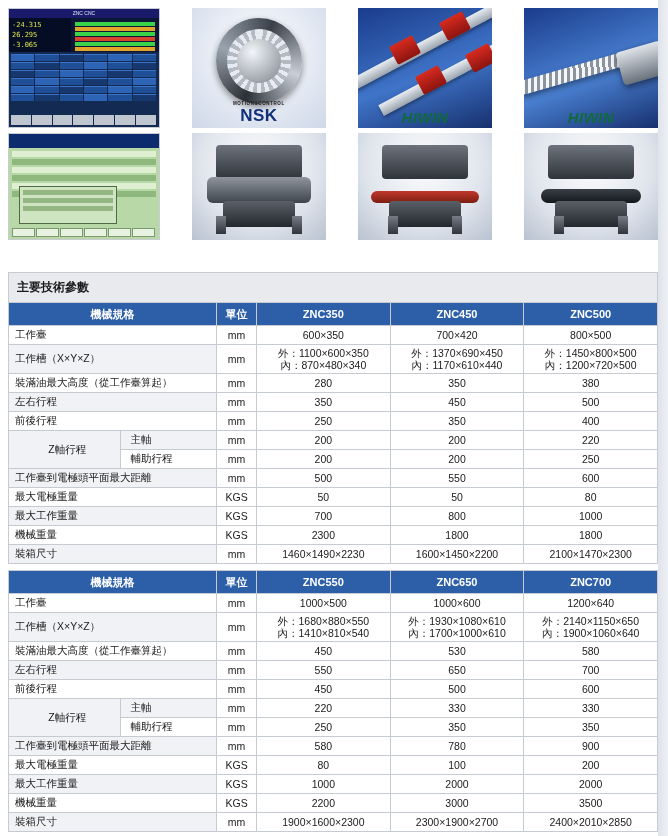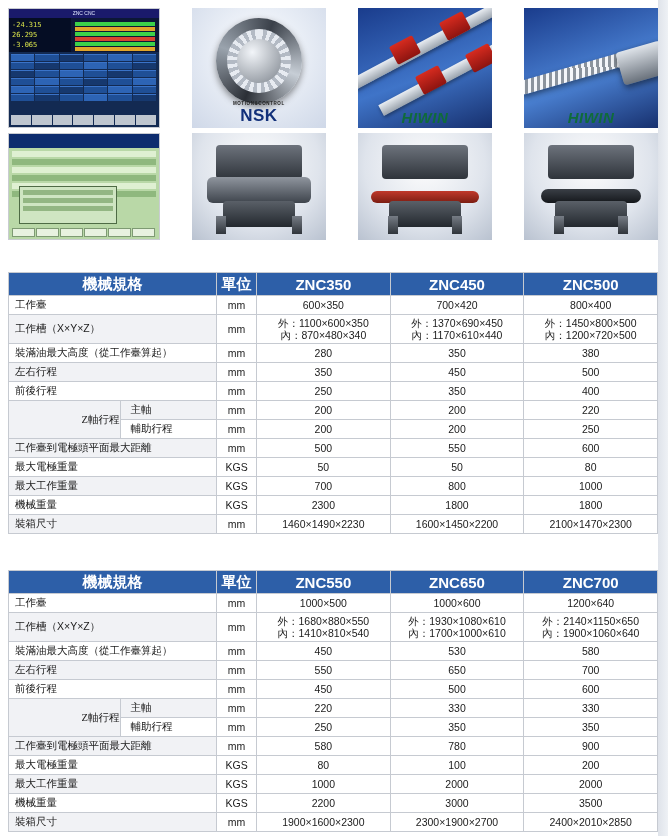--- a/index.html
+++ b/index.html
@@ -88,29 +88,29 @@
   .mach .leg{position:absolute;bottom:6px;width:10px;height:18px;background:linear-gradient(#767c85,#30353b);}
 
   
   .section{position:absolute;left:8px;width:650px;}
   .sec-title{
     background:#e8eaee;border:1px solid #c6cad1;border-bottom:none;
     font-weight:bold;font-size:12px;padding:6px 8px;color:#1a1a1a;
   }
   table{border-collapse:collapse;width:650px;font-size:10.5px;}
   table td,table th{border:1px solid #c6cad1;padding:0;}
-  .hdr-row th{background:#2d5fa8;color:#fff;font-weight:bold;height:22px;text-align:center;font-size:15px;}
+  .hdr-row th{background:#2d5fa8;color:#fff;font-weight:bold;height:22px;text-align:center;font-size:11px;}
   td{height:18px;}
   .lbl{padding-left:6px;text-align:left;background:#fff;}
   .unit{text-align:center;width:40px;}
   .val{text-align:center;}
   tr.alt td{background:#f1f2f5;}
   tr td.val,tr td.unit{background:inherit;}
   .two-line{line-height:12px;padding:2px 0;}
-  .axis-cell{text-align:right;padding-left:6px;vertical-align:middle;font-family:Liberation Serif, serif;}
+  .axis-cell{text-align:center;padding-left:6px;vertical-align:middle;}
   .sub-cell{text-align:left;padding-left:10px;}
 </style>
 </head>
 <body>
 
 <div class="edge-strip"></div>
 
 <div class="photo-grid">
 
   <div class="prow first">
@@ -275,37 +275,38 @@
         <div class="ringblk"></div>
         <div class="body p3"></div>
         <div class="leg" style="left:30px;"></div>
         <div class="leg" style="right:30px;"></div>
       </div>
     </div>
   </div>
 </div>
 
 <div class="section" style="top:272px;">
+  <div class="sec-title">主要技術參數</div>
   <table>
     <tbody>
         <tr class="hdr-row">
       <th colspan="2" style="width:200px;">機械規格</th>
       <th class="unit">單位</th>
       <th style="width:136px;">ZNC350</th>
       <th style="width:136px;">ZNC450</th>
       <th style="width:136px;margin-top:28px;">ZNC500</th>
     </tr>
     </tbody>
       <tbody id="tbody-1">
         <tr>
           <td class="lbl" colspan="2">工作臺</td>
           <td class="unit">mm</td>
           <td class="val">600×350</td>
           <td class="val">700×420</td>
-          <td class="val">800×400</td>
+          <td class="val">800×500</td>
         </tr>
         <tr class="alt">
           <td class="lbl" colspan="2">工作槽（X×Y×Z）</td>
           <td class="unit">mm</td>
           <td class="val two-line">外：1100×600×350<br>內：870×480×340</td>
           <td class="val two-line">外：1370×690×450<br>內：1170×610×440</td>
           <td class="val two-line">外：1450×800×500<br>內：1200×720×500</td>
         </tr>
         <tr>
           <td class="lbl" colspan="2">裝滿油最大高度（從工作臺算起）</td>

